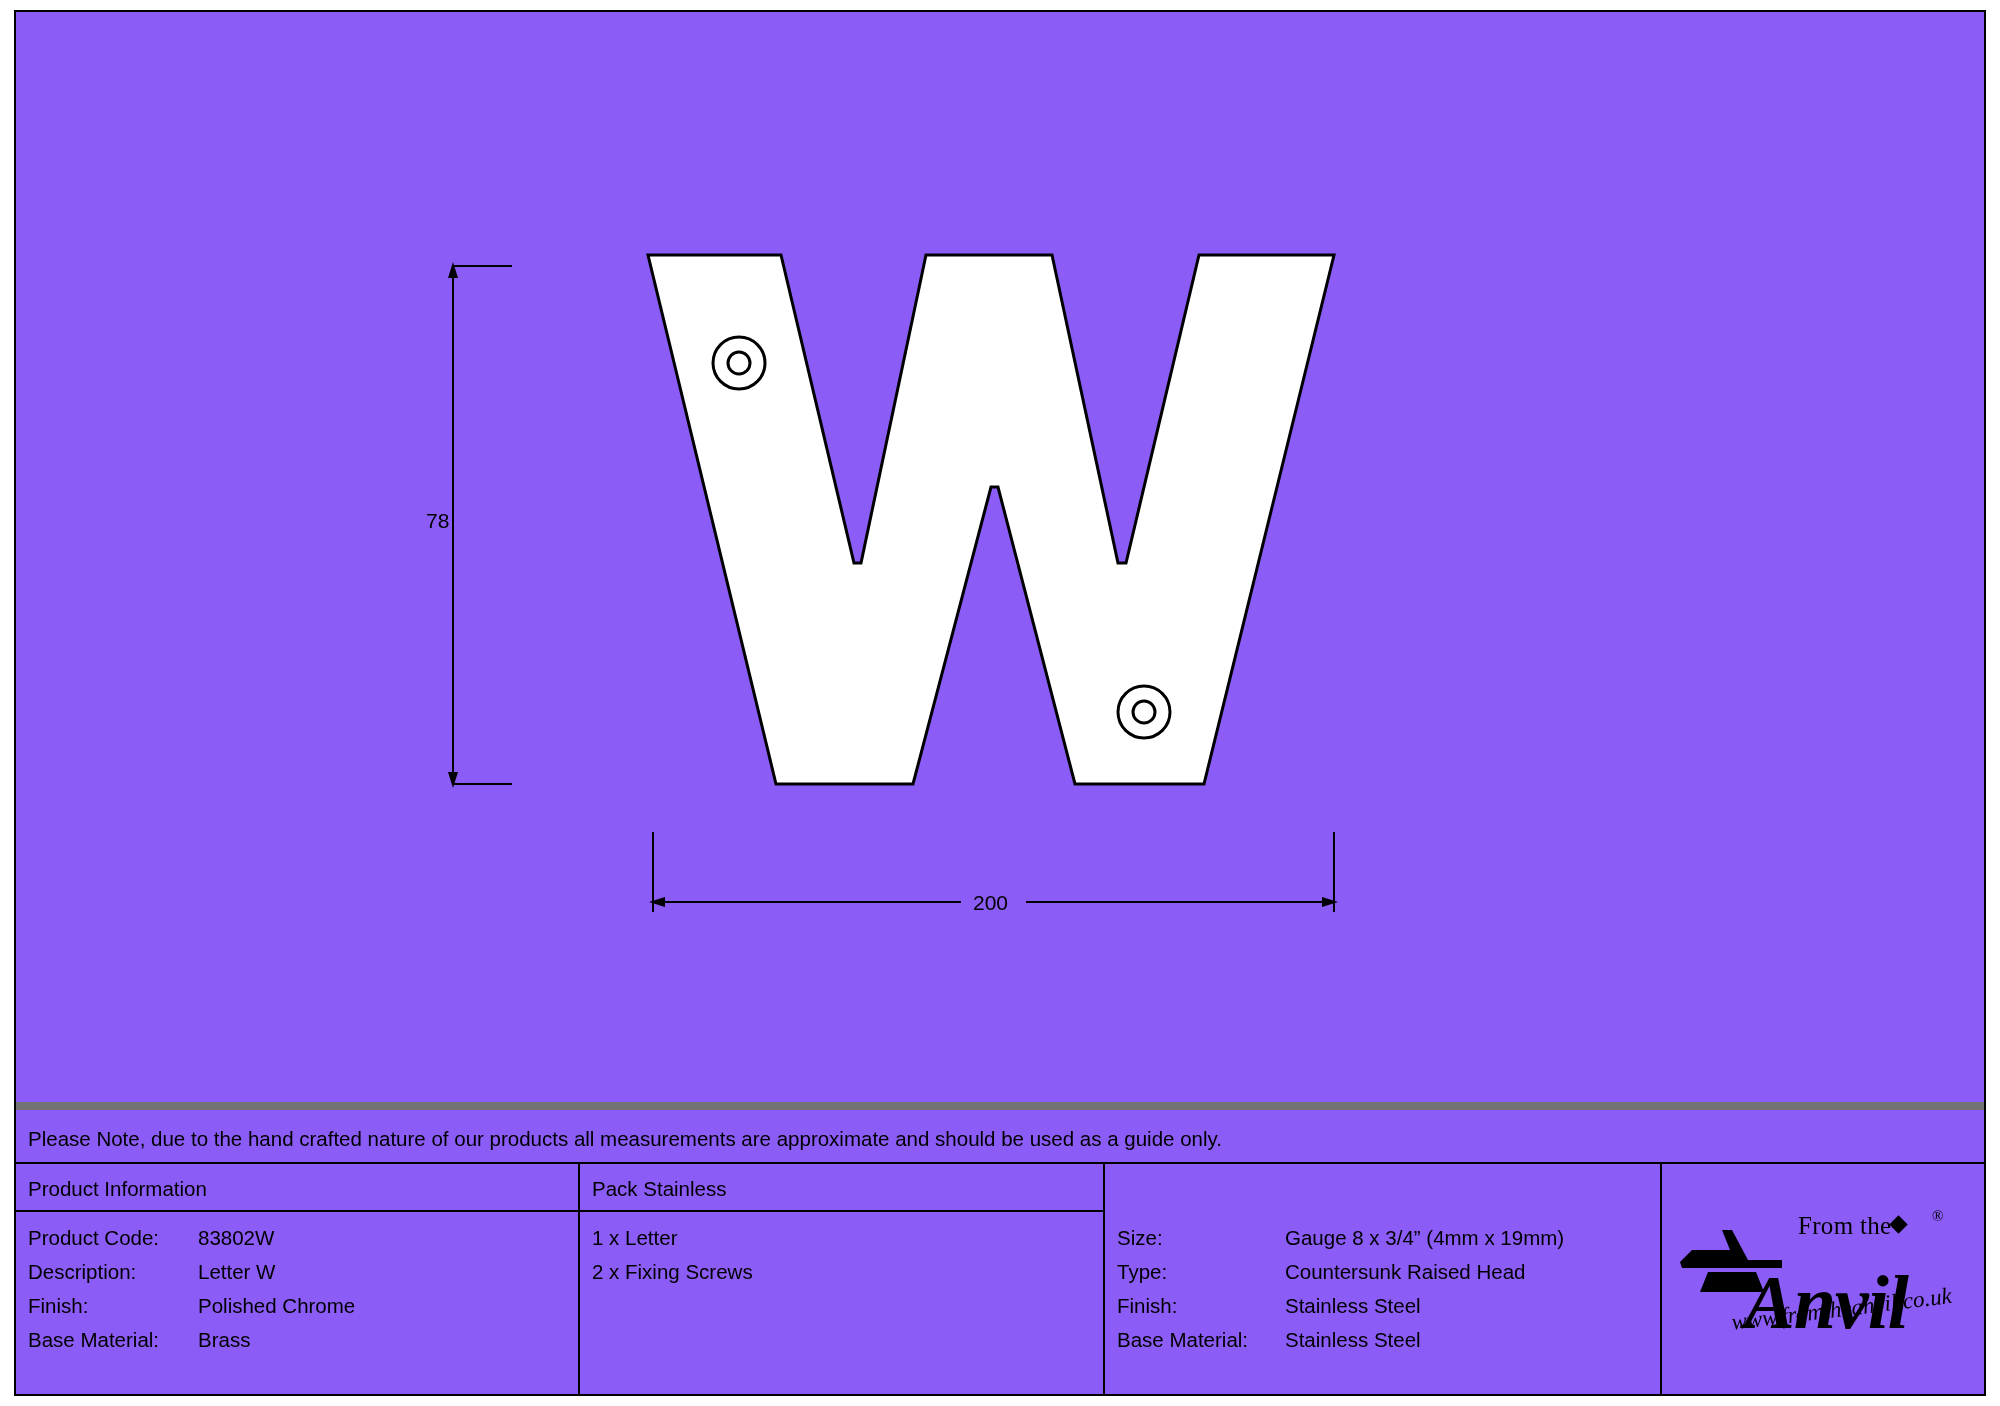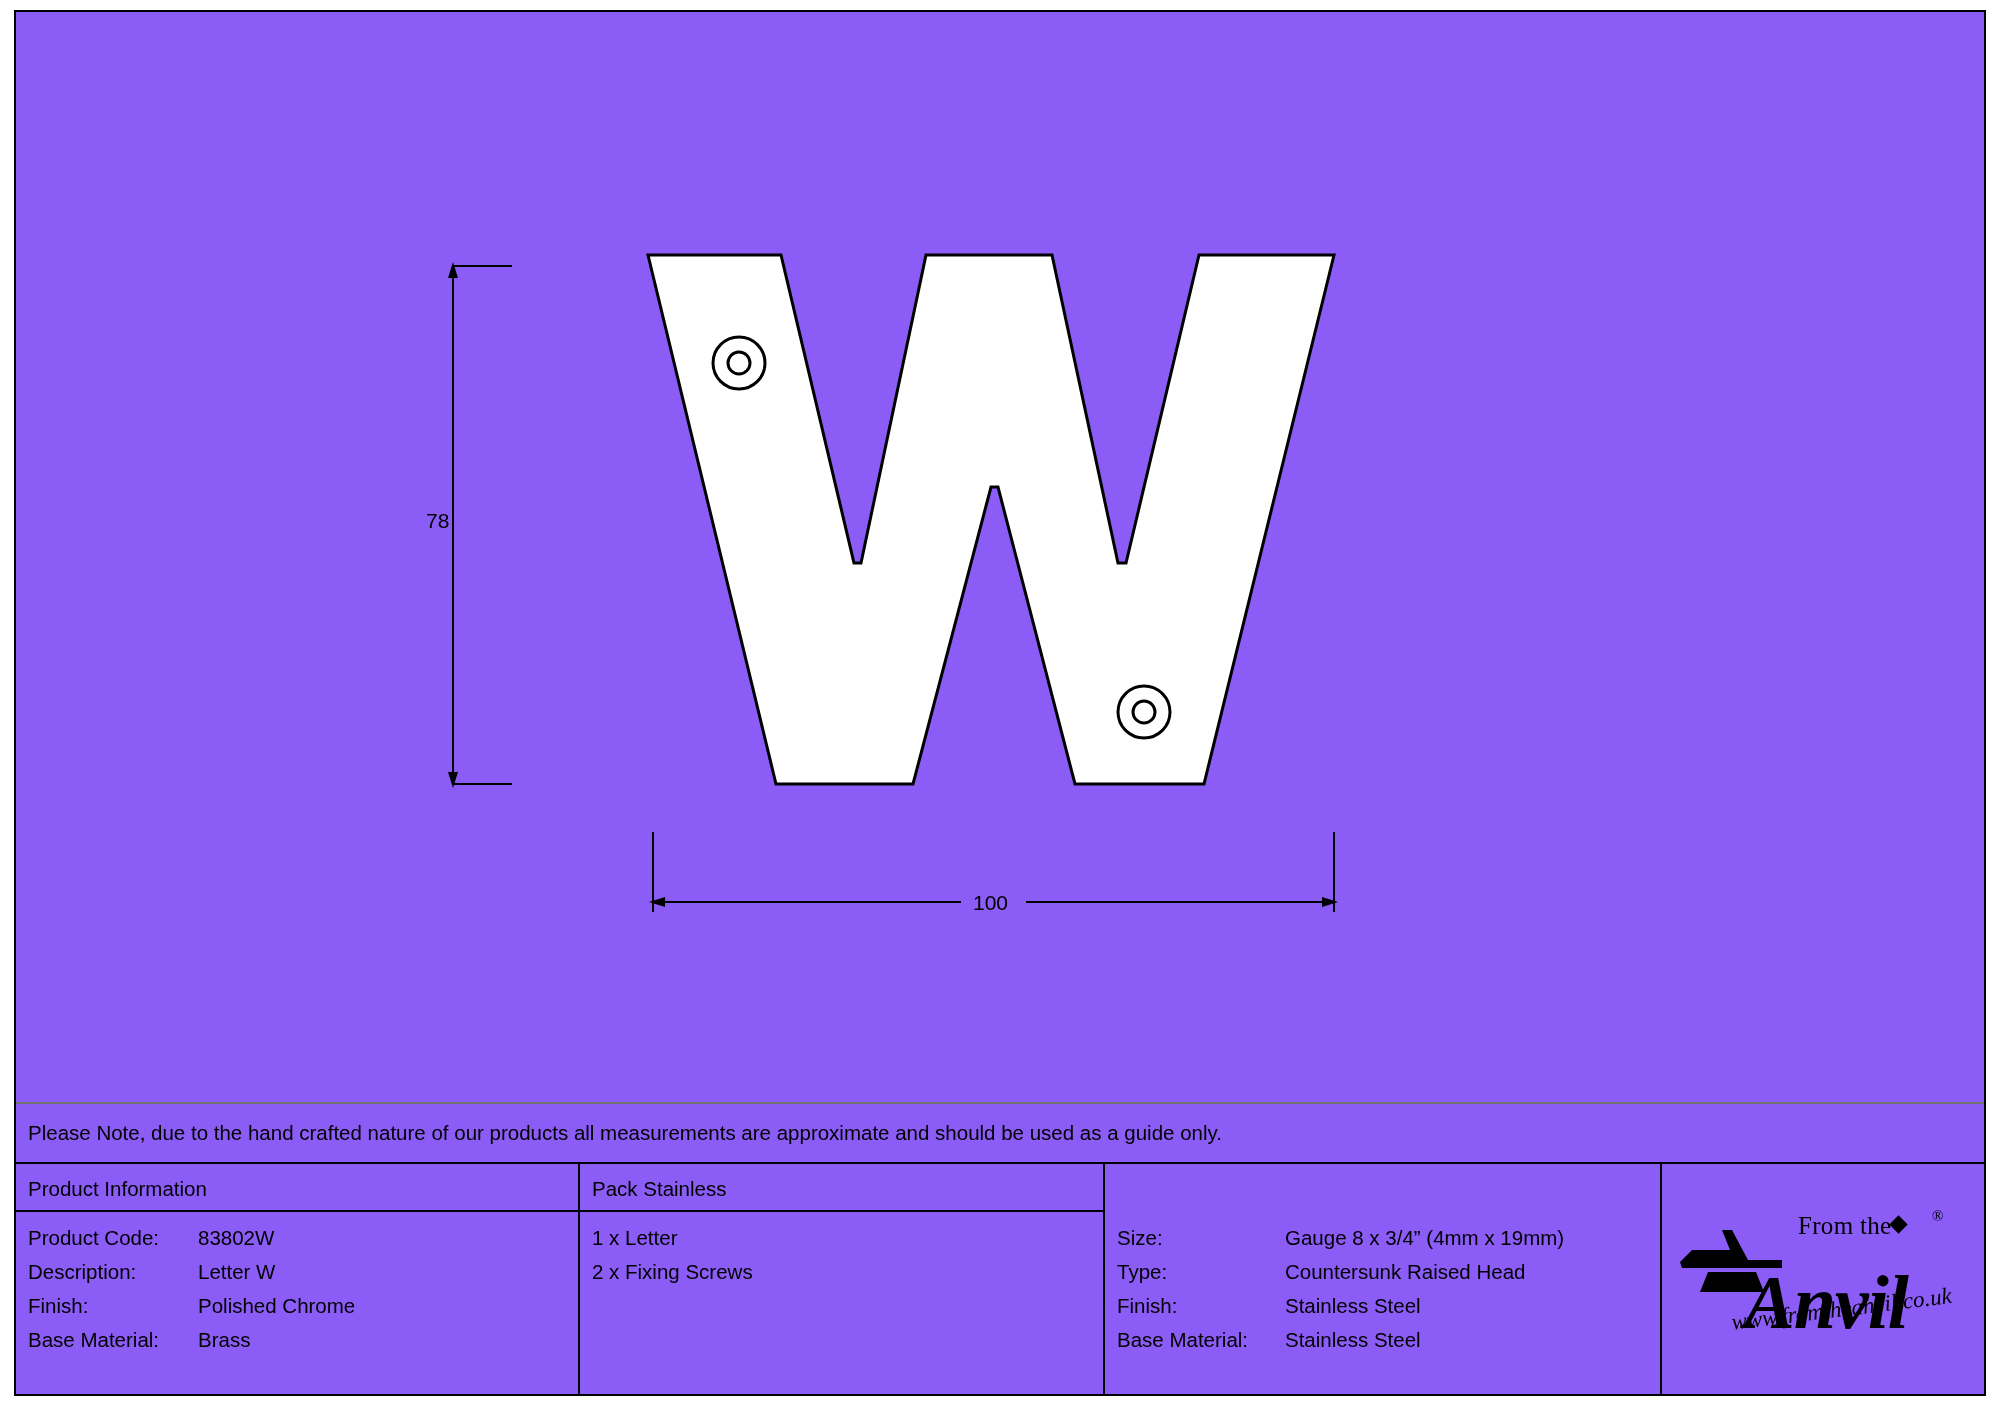--- a/index.html
+++ b/index.html
@@ -38,21 +38,21 @@
     display: block;
   }
 
   
   .note-bar {
     position: absolute;
     left: 0;
     top: 1090px;
     width: 100%;
     height: 62px;
-    border-top: 2px solid #737373;
+    border-top: 8px solid #737373;
     border-bottom: 2px solid #000;
     box-sizing: border-box;
   }
   .note-text {
     position: absolute;
     left: 12px;
     top: 17px;
     font-size: 20.5px;
     white-space: nowrap;
   }
@@ -234,21 +234,21 @@
         <line x1="637" y1="820" x2="637" y2="900"></line>
         <line x1="1318" y1="820" x2="1318" y2="900"></line>
         <line x1="641" y1="890" x2="945" y2="890"></line>
         <line x1="1010" y1="890" x2="1314" y2="890"></line>
         <polygon points="633,890 649,885 649,895" fill="#000000" stroke="none"></polygon>
         <polygon points="1322,890 1306,885 1306,895" fill="#000000" stroke="none"></polygon>
       </g>
     </svg>
 
     <div style="position:absolute; left:410px; top:497px; font-size:21px;">78</div>
-    <div style="position:absolute; left:957px; top:879px; font-size:21px;">100</div>
+    <div style="position:absolute; left:957px; top:879px; font-size:21px;">200</div>
   </div>
 
   <div class="note-bar">
     <div class="note-text">Please Note, due to the hand crafted nature of our products all measurements are approximate and should be used as a guide only.</div>
   </div>
 
   <div class="info-table">
 
     <div class="col col-a">
       <div class="col-head">

